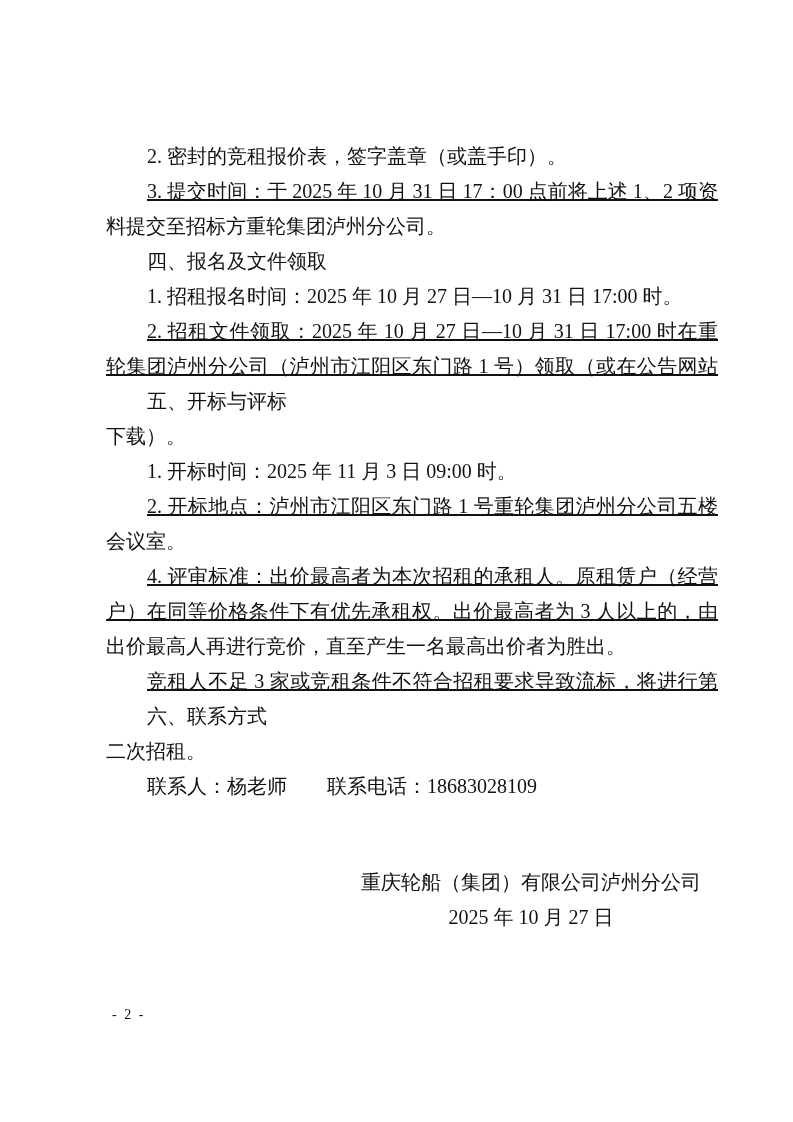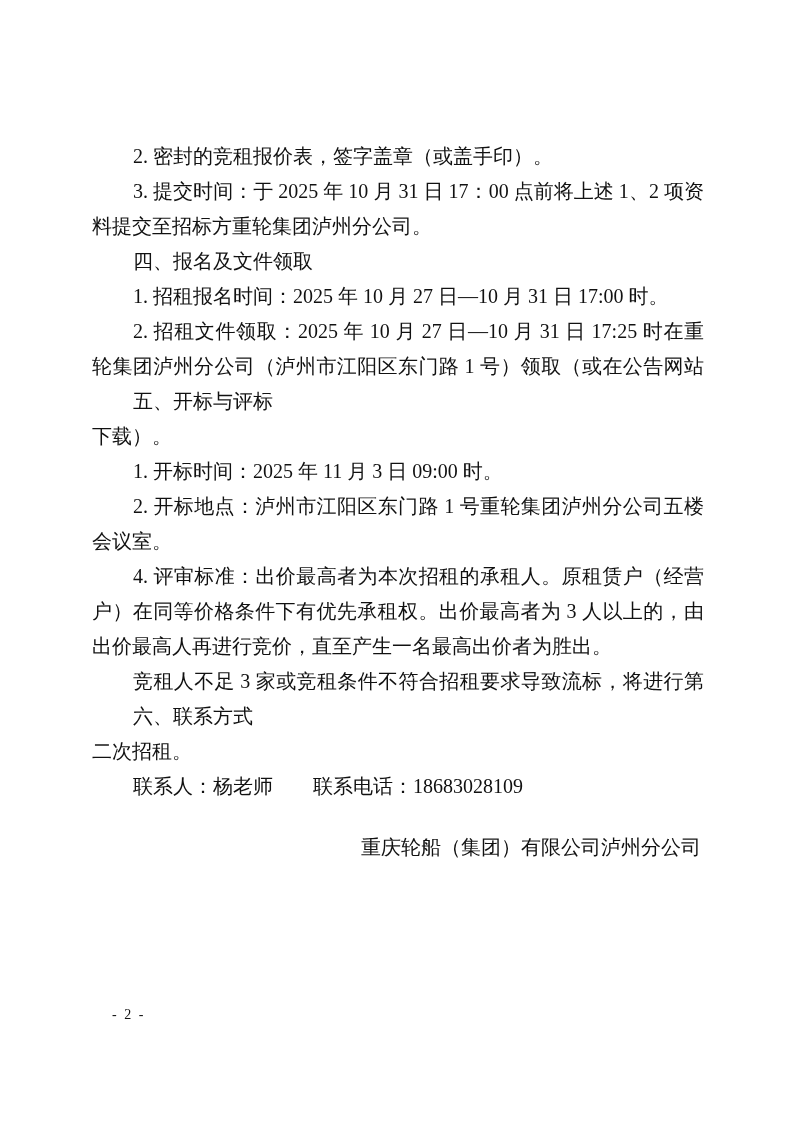--- a/index.html
+++ b/index.html
@@ -11,41 +11,42 @@
     position: relative;
     width: 793px;
     height: 1122px;
     background: #ffffff;
     overflow: hidden;
     font-family: "Liberation Serif", "DejaVu Serif", serif;
     color: #111111;
   }
   .doc-body {
     position: absolute;
-    left: 92px;
+    left: 106px;
     top: 139px;
     width: 612px;
   }
   .line {
     height: 35px;
     line-height: 35px;
     font-size: 20px;
     white-space: pre-wrap;
     text-align: left;
   }
   .line.indent {
     text-indent: 41px;
   }
   .line.fill {
     text-align: justify;
     text-align-last: justify;
+    text-decoration: underline;
   }
   .signature {
     position: absolute;
-    top: 830px;
+    top: 865px;
     right: 92px;
     text-align: center;
   }
   .sig-line {
     height: 35px;
     line-height: 35px;
     font-size: 20px;
     white-space: pre;
   }
   .footer-pagenum {
@@ -62,35 +63,36 @@
 <body>
 
 <div class="page">
 
   <div class="doc-body">
       <div class="line indent">2. 密封的竞租报价表，签字盖章（或盖手印）。</div>
       <div class="line indent fill">3. 提交时间：于 2025 年 10 月 31 日 17：00 点前将上述 1、2 项资</div>
       <div class="line">料提交至招标方重轮集团泸州分公司。</div>
       <div class="line indent">四、报名及文件领取</div>
       <div class="line indent">1. 招租报名时间：2025 年 10 月 27 日—10 月 31 日 17:00 时。</div>
-      <div class="line indent fill">2. 招租文件领取：2025 年 10 月 27 日—10 月 31 日 17:25 时在重</div>
+      <div class="line indent fill">2. 招租文件领取：2025 年 10 月 27 日—10 月 31 日 17:00 时在重</div>
       <div class="line fill">轮集团泸州分公司（泸州市江阳区东门路 1 号）领取（或在公告网站</div>
       <div class="line indent">五、开标与评标</div>
       <div class="line">下载）。</div>
       <div class="line indent">1. 开标时间：2025 年 11 月 3 日 09:00 时。</div>
       <div class="line indent fill">2. 开标地点：泸州市江阳区东门路 1 号重轮集团泸州分公司五楼</div>
       <div class="line">会议室。</div>
       <div class="line indent fill">4. 评审标准：出价最高者为本次招租的承租人。原租赁户（经营</div>
       <div class="line fill">户）在同等价格条件下有优先承租权。出价最高者为 3 人以上的，由</div>
       <div class="line">出价最高人再进行竞价，直至产生一名最高出价者为胜出。</div>
       <div class="line indent fill">竞租人不足 3 家或竞租条件不符合招租要求导致流标，将进行第</div>
       <div class="line indent">六、联系方式</div>
       <div class="line">二次招租。</div>
       <div class="line indent">联系人：杨老师　　联系电话：18683028109</div>
     </div>
 
   <div class="signature">
     <div class="sig-line">重庆轮船（集团）有限公司泸州分公司</div>
+    <div class="sig-line">2025 年 10 月 27 日</div>
   </div>
 
   <div class="footer-pagenum">- 2 -</div>
 
 </div>
 
 </body></html>

